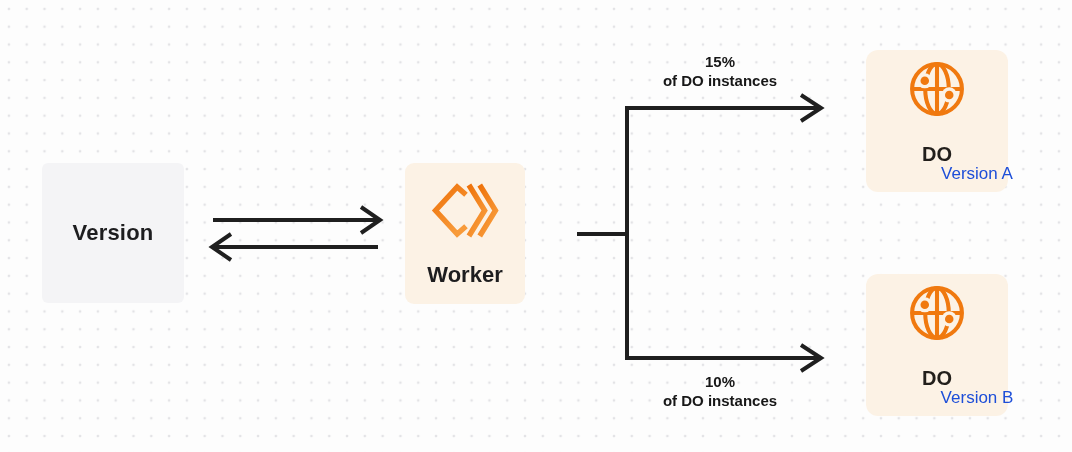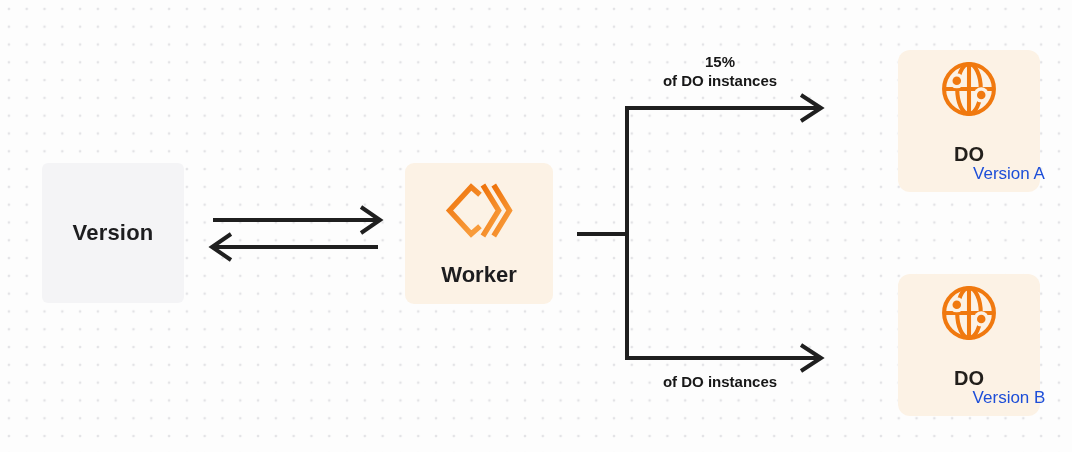--- a/index.html
+++ b/index.html
@@ -16,27 +16,27 @@
   .connectors{position:absolute;left:0;top:0;width:1072px;height:452px;pointer-events:none;}
   .connectors path,.connectors polyline{stroke:#1f1f1f;stroke-width:4;fill:none;stroke-linejoin:miter;}
   .node{position:absolute;box-sizing:border-box;}
   .node-client{
     left:42px;top:163px;width:142px;height:140px;
     background:#f4f4f6;border-radius:6px;
     display:flex;align-items:center;justify-content:center;
   }
   .client-label{font-size:22px;font-weight:700;color:#1d1d1f;letter-spacing:.2px;}
   .node-worker{
-    left:405px;top:163px;width:148px;height:141px;
+    left:405px;top:163px;width:120px;height:141px;
     background:#fcf2e5;border-radius:9px;text-align:center;
   }
   .worker-icon{position:absolute;top:20px;left:50%;transform:translateX(-50%);line-height:0;}
   .worker-label{position:absolute;top:100px;left:0;width:100%;font-size:22px;font-weight:700;color:#1d1d1f;line-height:24px;}
   .node-do{
-    left:898px;width:142px;height:142px;
+    left:866px;width:142px;height:142px;
     background:#fcf2e5;border-radius:12px;text-align:center;padding-left:38px;
   }
   .node-do-a{top:50px;}
   .node-do-b{top:274px;}
   .do-icon{position:absolute;top:10px;left:50%;transform:translateX(-50%);line-height:0;}
   .do-title{position:absolute;top:93px;left:0;width:100%;font-size:20px;font-weight:700;color:#221f1b;line-height:22px;}
   .do-sub{position:absolute;top:113px;left:0;width:100%;font-size:17px;font-weight:400;color:#1d4ed8;line-height:22px;margin-left:40px;}
   .edge-label{
     position:absolute;left:620px;width:200px;text-align:center;
     font-size:15px;font-weight:700;color:#171717;line-height:19px;
@@ -130,16 +130,17 @@
     </span>
     <span class="do-title">DO</span>
     <span class="do-sub">Version B</span>
   </div>
 
   <div class="edge-label edge-label-top">
     <div>15%</div>
     <div>of DO instances</div>
   </div>
   <div class="edge-label edge-label-bottom">
+    <div>10%</div>
     <div>of DO instances</div>
   </div>
 
 </div>
 
 </body></html>

